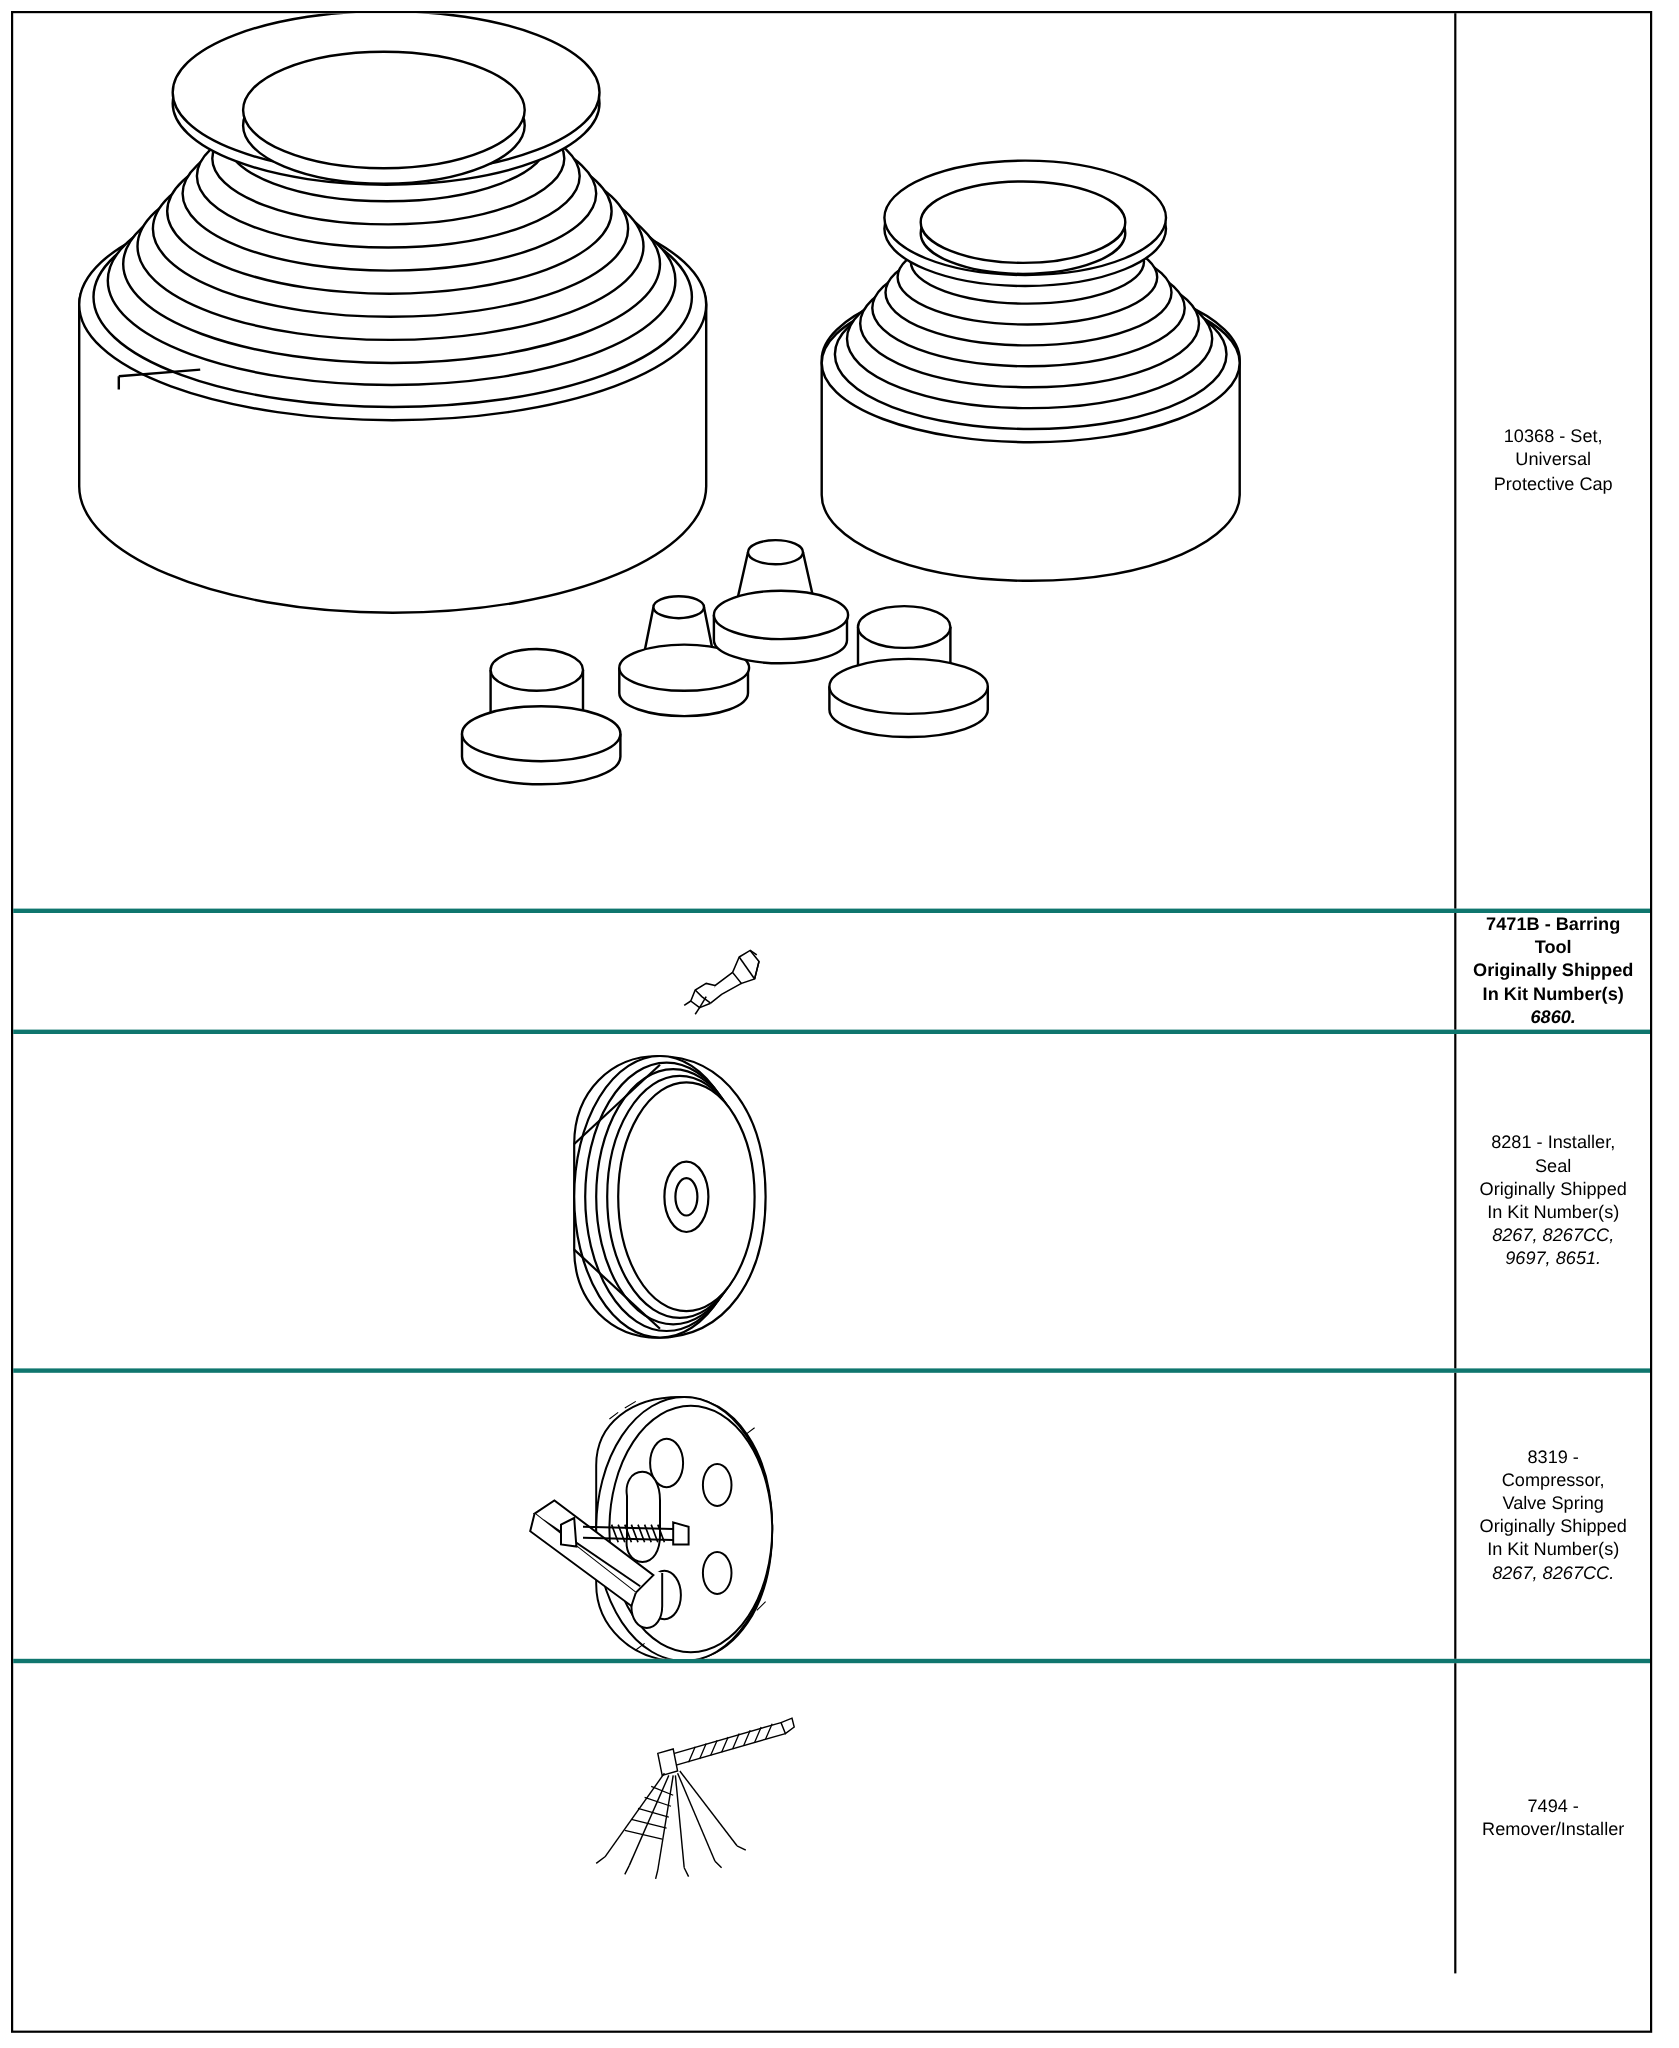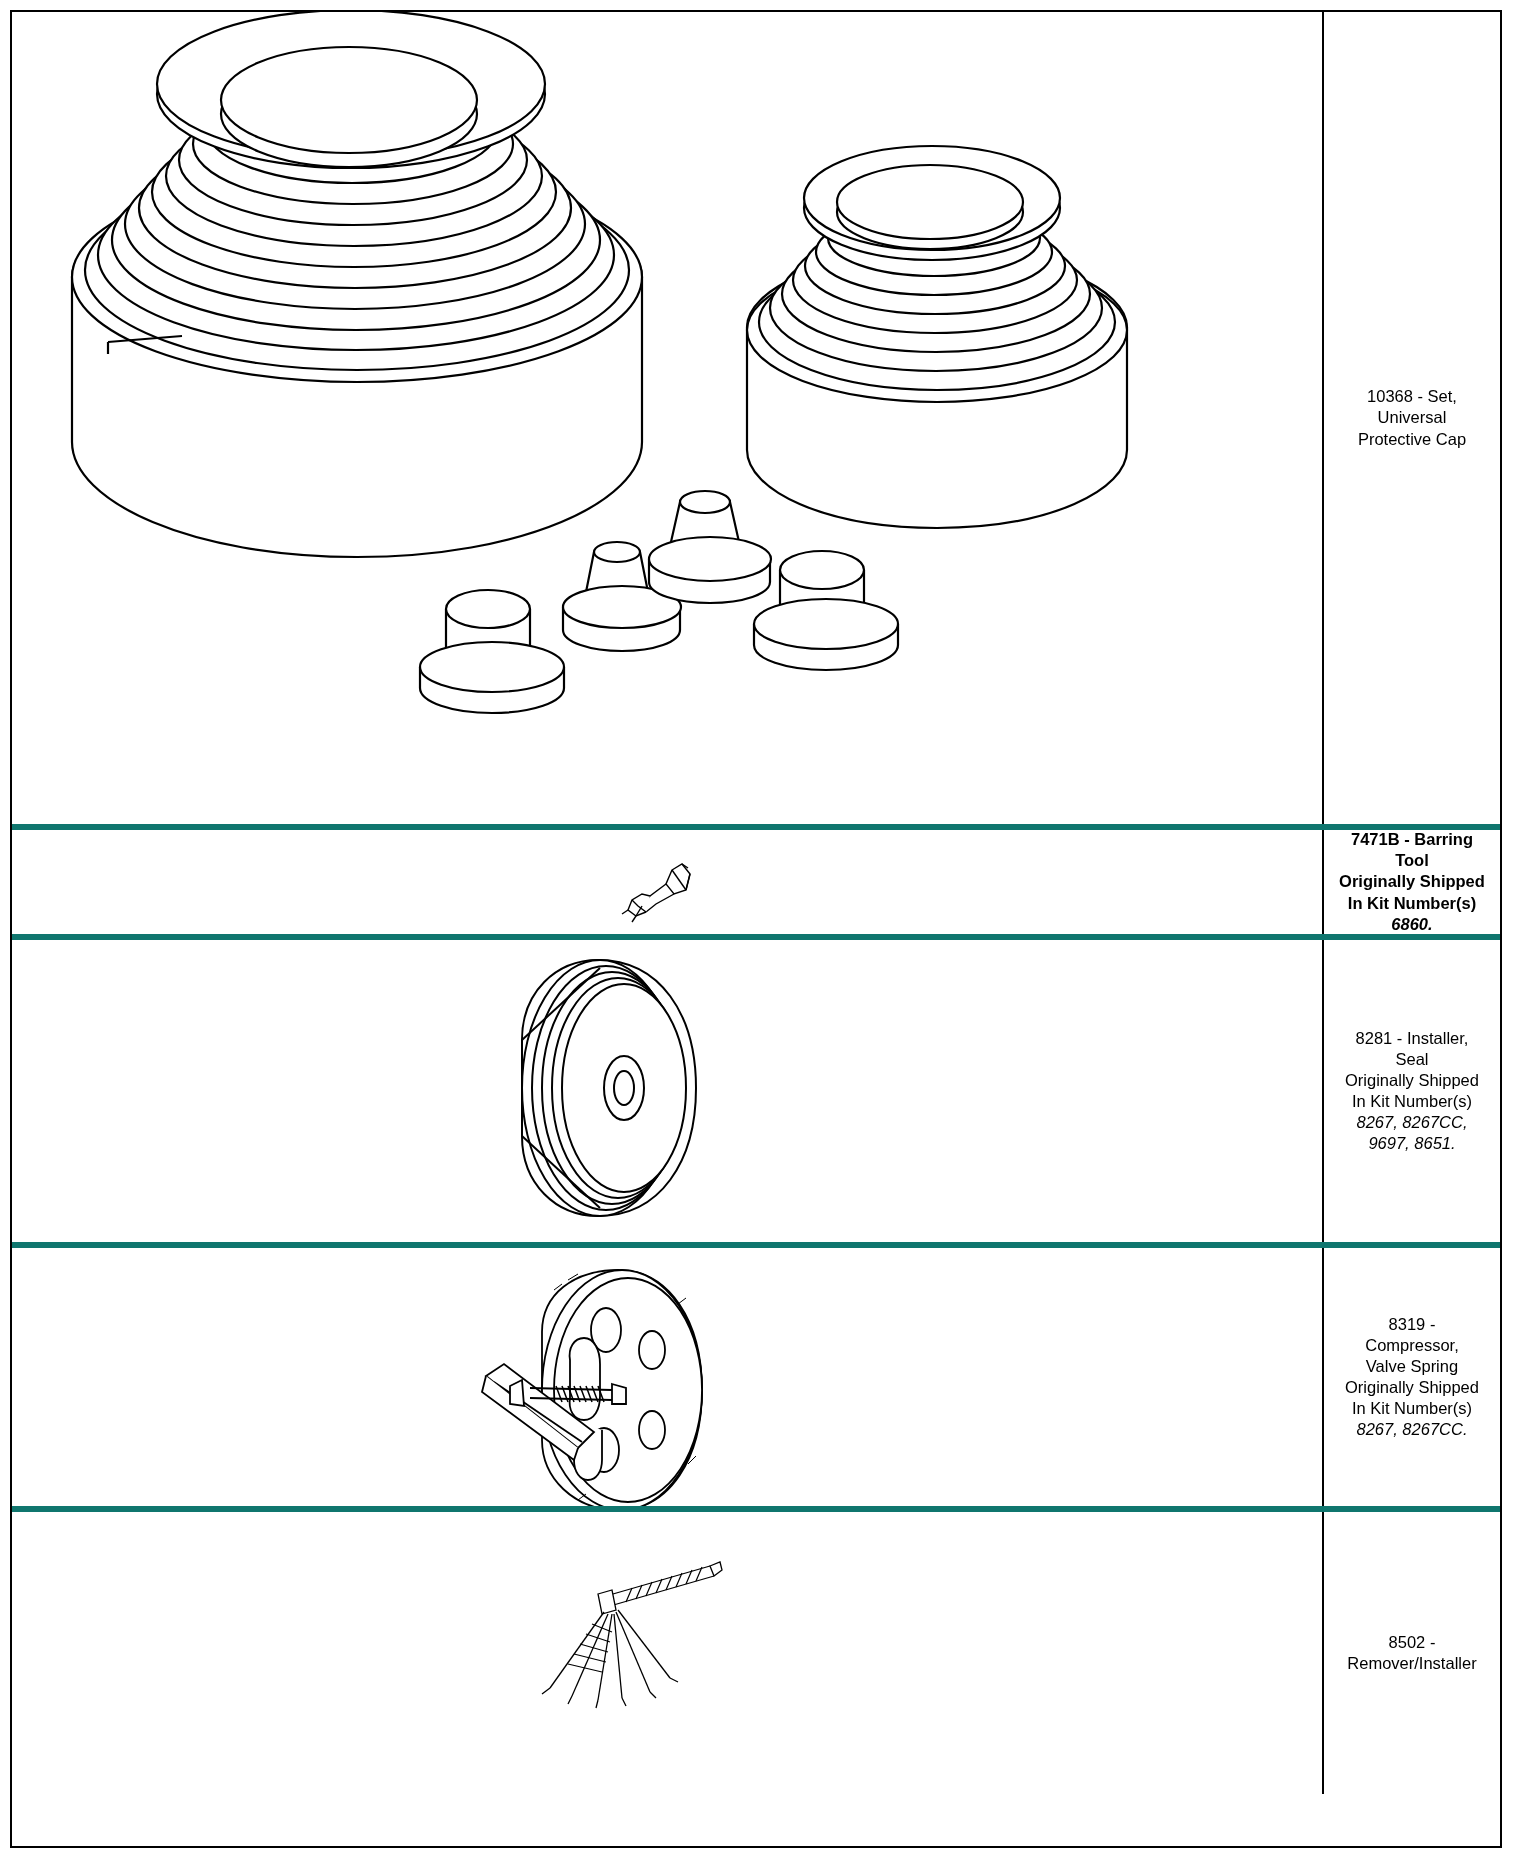--- a/index.html
+++ b/index.html
@@ -27,21 +27,21 @@
     width: 1492px;
     height: 1838px;
     border: 2px solid #000;
     box-sizing: border-box;
     display: flex;
     flex-direction: column;
   }
   .row {
     display: flex;
     flex-direction: row;
-    border-bottom: 6px solid #0f766e;
+    border-bottom: 4px solid #0f766e;
     box-sizing: border-box;
     width: 100%;
   }
   .row:last-child {
     border-bottom: none;
   }
   .art-cell {
     position: relative;
     flex: 1 1 auto;
     box-sizing: border-box;
@@ -286,19 +286,19 @@
 
             <path d="M-42 118 L-50 124 M-20 126 L-24 134 M6 130 L4 138 M30 128 L34 136 M58 122 L64 128 M78 108 L86 112"></path>
 
             <g stroke-width="1.1">
               <path d="M0 54 L20 62 M-6 64 L18 72 M-12 74 L16 82 M-18 84 L14 92 M-24 94 L10 102"></path>
             </g>
           </g>
         </svg>
       </div>
       <div class="desc-cell">
-        <div class="desc-text">8502 -
+        <div class="desc-text">7494 -
 Remover/Installer</div>
       </div>
     </div>
 
   </div>
 </div>
 
 </body></html>

